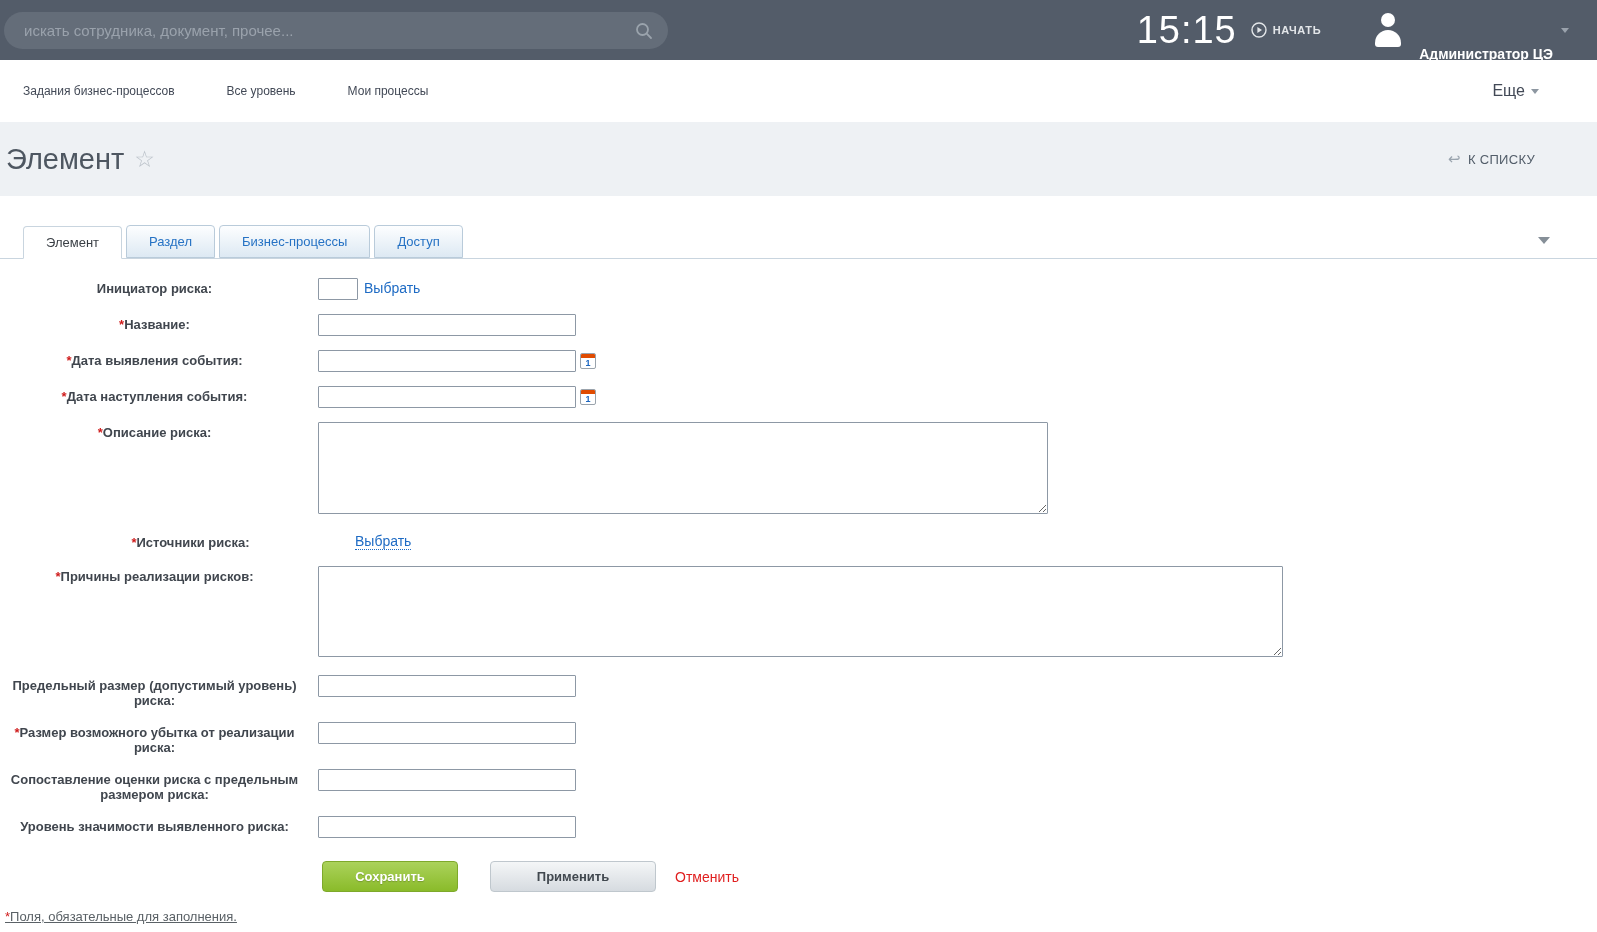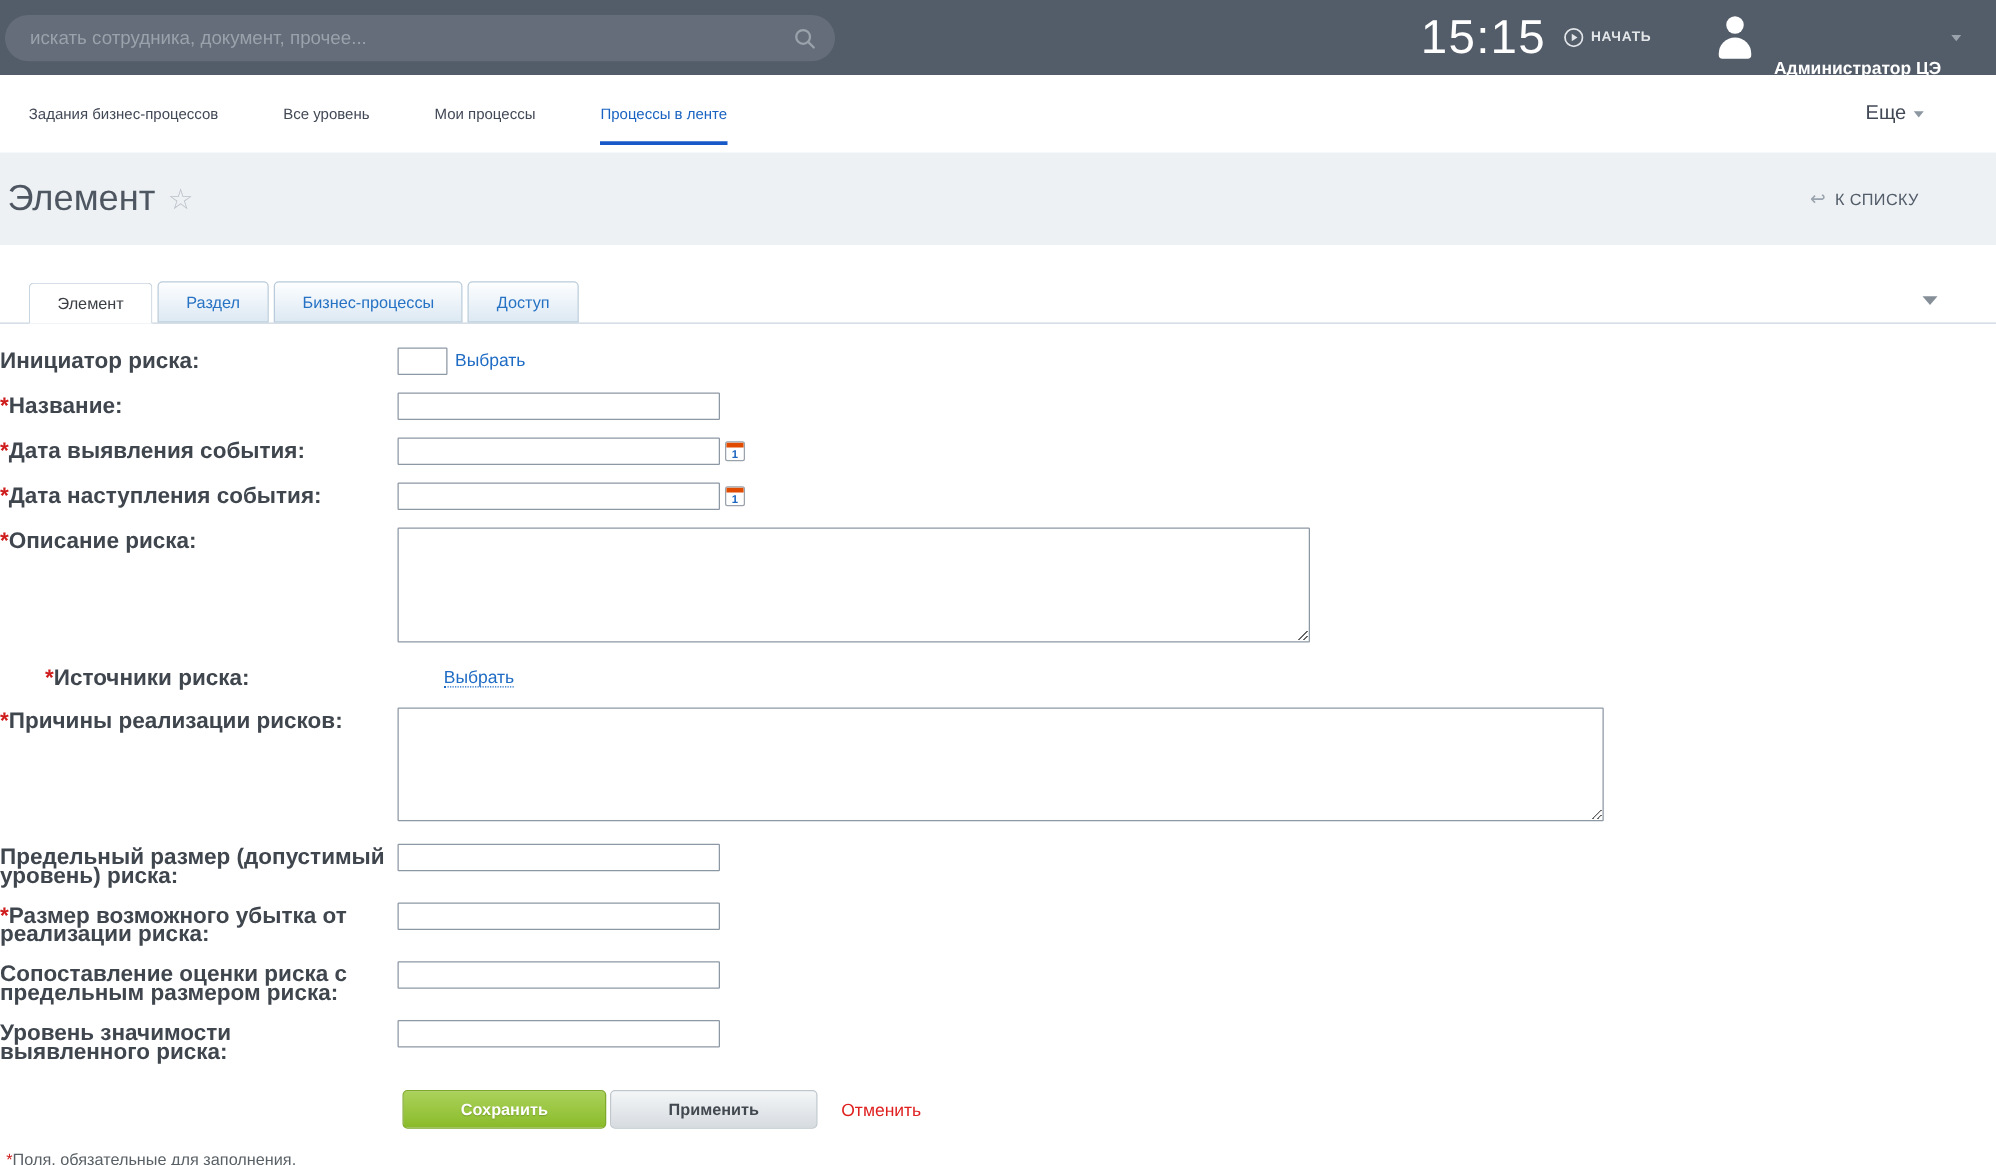--- a/index.html
+++ b/index.html
@@ -57,22 +57,22 @@
     background:linear-gradient(#fdfeff,#dde9f3); white-space:nowrap; }
   .tab.active { background:#fff; border-color:#c9d5df; border-bottom:1px solid #fff;
     margin-bottom:-1px; color:#3a3f45; }
   .tab-caret { position:absolute; right:47px; bottom:14px; width:0; height:0;
     border-left:6px solid transparent; border-right:6px solid transparent;
     border-top:7px solid #868f98; cursor:pointer; }
 
   
   .form-area { padding-top:19px; }
   .frow { display:flex; margin-bottom:14px; }
-  .flabel { width:318px; flex:0 0 318px; text-align:left; padding-right:9px; padding-top:3px;
-    font-size:18px; font-weight:bold; color:#40464e; line-height:15px; }
+  .flabel { width:318px; flex:0 0 318px; text-align:center; padding-right:9px; padding-top:3px;
+    font-size:13px; font-weight:bold; color:#40464e; line-height:15px; }
   .frow.required .flabel::before { content:"*"; color:#cf1c1c; }
   .fctrl { display:flex; align-items:flex-start; }
   .txt { height:22px; border:1px solid #8d98a5; border-radius:1px; background:#fff;
     font-size:13px; padding:0 4px; outline:none; font-family:"Liberation Sans", sans-serif; color:#333; }
   .w-small { width:40px; }
   .w-std { width:258px; }
   textarea.txt { resize:both; padding:3px 4px; }
   .ta-desc { width:730px; height:92px; }
   .ta-wide { width:965px; height:91px; }
   .blue-link { font-size:14px; color:#1e6bc4; cursor:pointer; text-decoration:none; margin-left:6px; padding-top:2px; }
@@ -81,22 +81,22 @@
     cursor:pointer; display:flex; flex-direction:column; border-radius:2px; overflow:hidden; }
   .cal-icon .cal-top { height:4px; background:#e04b00; }
   .cal-icon .cal-num { flex:1; display:flex; align-items:center; justify-content:center;
     font-size:9px; font-weight:bold; color:#1c66c0; line-height:1; }
 
   
   .btn-row { display:flex; align-items:center; margin:23px 0 0 322px; }
   .btn { height:31px; border-radius:4px; font-size:13px; font-weight:bold; cursor:pointer;
     display:flex; align-items:center; justify-content:center;
     font-family:"Liberation Sans", sans-serif; }
-  .btn-save { width:163px; color:#fff; background:linear-gradient(#abd25b,#8abb2a);
-    border:1px solid #7ea92b; text-shadow:0 1px 1px rgba(0,0,0,.2); margin-right:3px; }
+  .btn-save { width:136px; color:#fff; background:linear-gradient(#abd25b,#8abb2a);
+    border:1px solid #7ea92b; text-shadow:0 1px 1px rgba(0,0,0,.2); margin-right:32px; }
   .btn-apply { width:166px; color:#41484f; background:linear-gradient(#f4f6f7,#d6dbe0);
     border:1px solid #bfc7cd; margin-right:19px; }
   .btn-cancel { font-size:14px; color:#e01f1f; cursor:pointer; background:none; border:none;
     font-family:"Liberation Sans", sans-serif; }
 
   .footnote { margin:17px 0 0 5px; font-size:13px; color:#5a6166;text-decoration:underline; }
   .footnote::before { content:"*"; color:#cf1c1c; }
 </style>
 </head>
 <body>
@@ -127,21 +127,20 @@
       <span class="user-name">Администратор ЦЭ</span>
       <span class="caret"></span>
     </div>
   </div>
 </div>
 
 <div class="navbar">
   <div class="nav-item">Задания бизнес-процессов</div>
   <div class="nav-item">Все уровень</div>
   <div class="nav-item">Мои процессы</div>
-  <div class="nav-item active">Процессы в ленте</div>
   <div class="nav-more">
     <span>Еще</span>
     <span class="caret"></span>
   </div>
 </div>
 
 <div class="title-band">
   <span class="page-title">Элемент</span>
   <span class="fav-star">☆</span>
   <div class="back-link">

